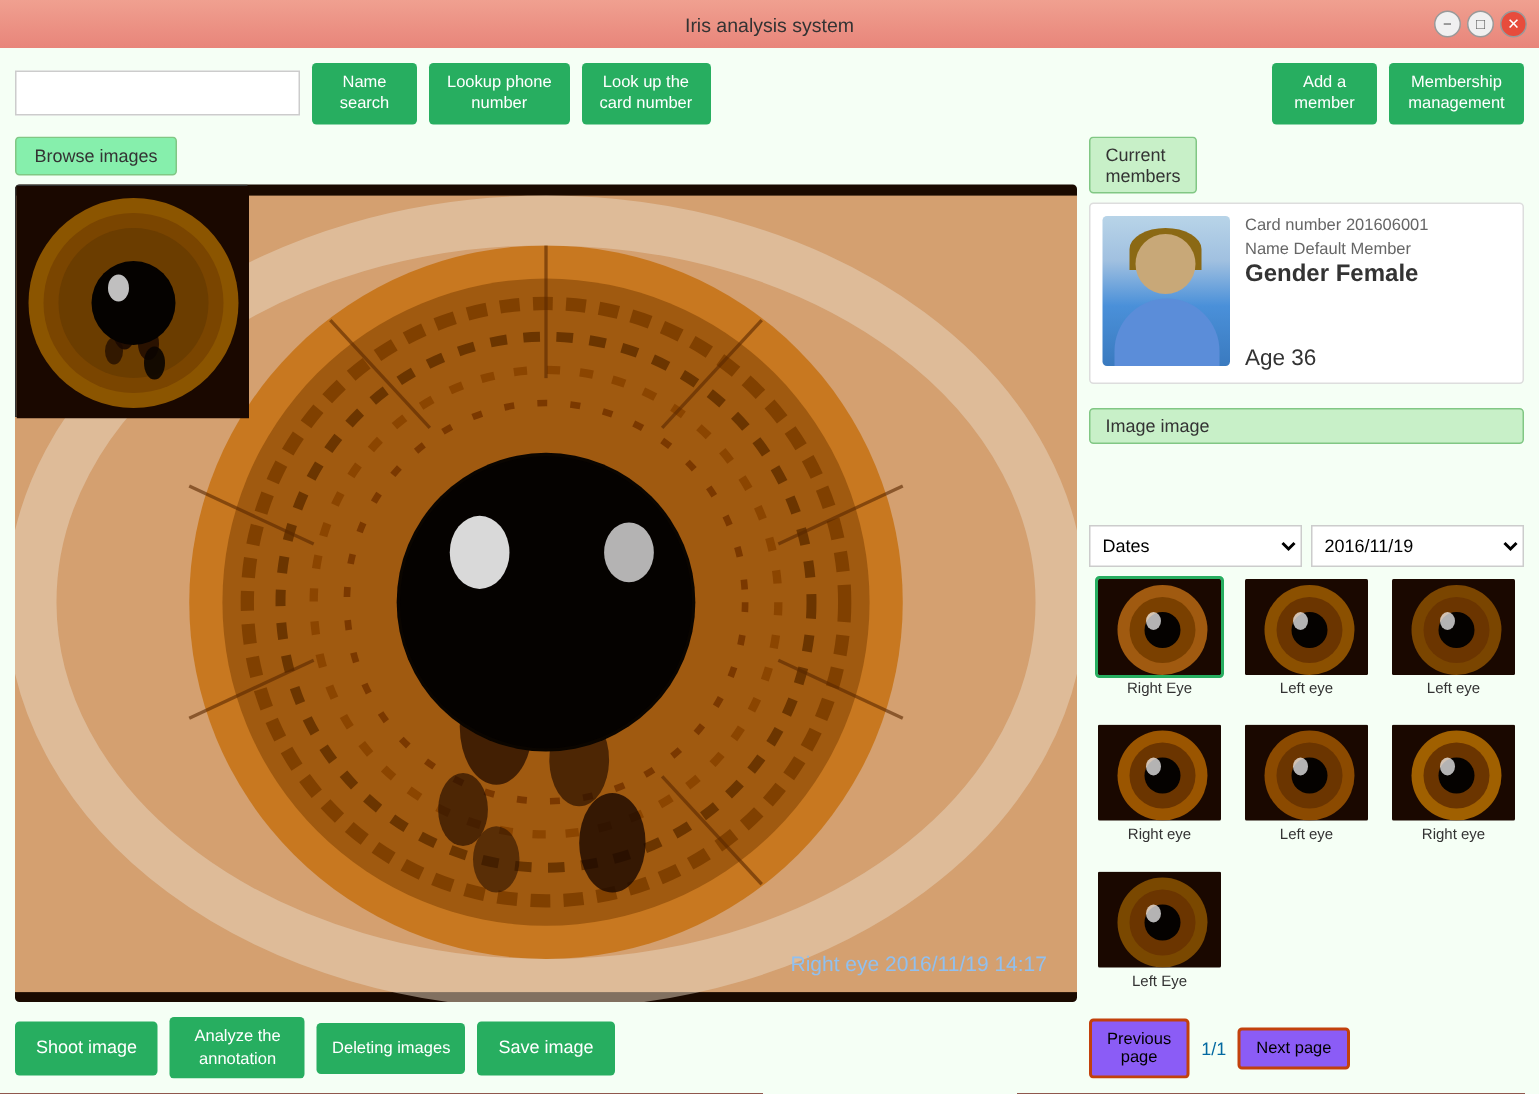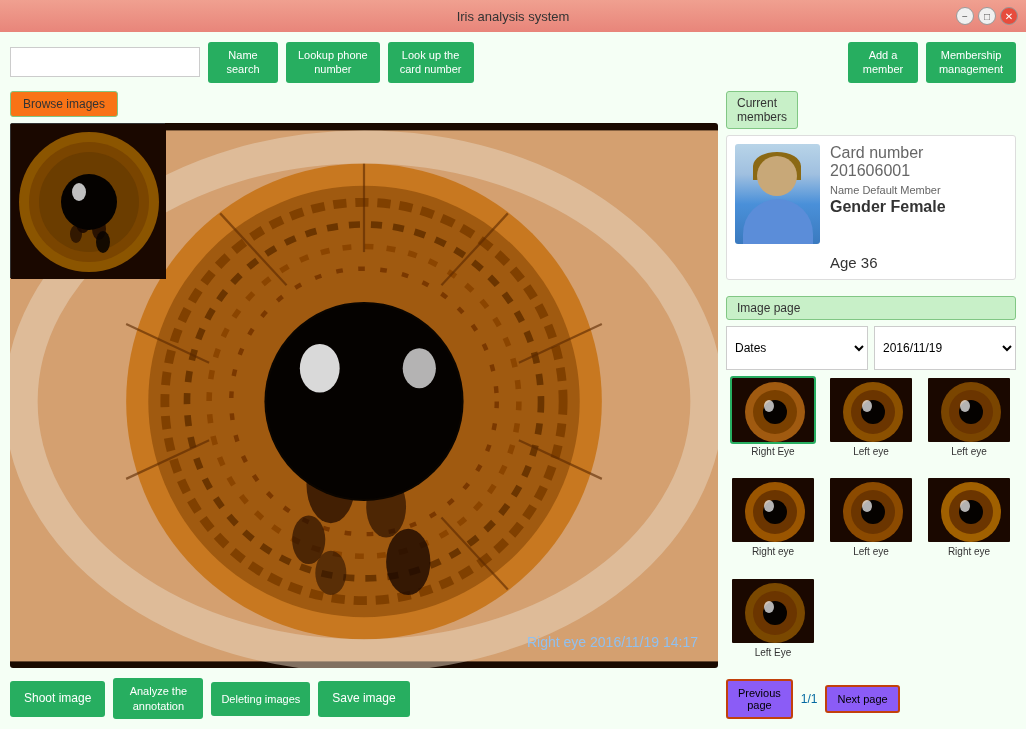--- a/index.html
+++ b/index.html
@@ -90,21 +90,21 @@
       gap: 8px;
       overflow: hidden;
     }
     .left-panel {
       flex: 1;
       display: flex;
       flex-direction: column;
       gap: 6px;
     }
     .browse-btn {
-      background: #f97316;
+      background: #86efac;
       border: 1px solid #81c784;
       padding: 5px 12px;
       font-size: 12px;
       cursor: pointer;
       border-radius: 3px;
       color: #333;
       align-self: flex-start;
     }
     .image-container {
       flex: 1;
@@ -204,21 +204,21 @@
       height: 45px;
       background: #5b8dd9;
       border-radius: 35px 35px 0 0;
     }
     .member-info {
       flex: 1;
       font-size: 12px;
       color: #555;
     }
     .member-info .card-number {
-      font-size: 16px;
+      font-size: 11px;
       color: #666;
       margin-bottom: 4px;
     }
     .member-info .name-label {
       font-size: 11px;
       color: #666;
       margin-bottom: 2px;
     }
     .member-info .gender {
       font-size: 16px;
@@ -245,25 +245,26 @@
       color: #333;
       display: inline-block;
       border-radius: 3px;
     }
     .filter-row {
       display: flex;
       gap: 6px;
     }
     .filter-select {
       flex: 1;
-      height: 44px;
+      height: 28px;
       border: 1px solid #ccc;
       font-size: 12px;
       background: white;
       padding: 0 4px;
+      margin-top: 48px;
     }
     .thumbnail-grid {
       display: grid;
       grid-template-columns: repeat(3, 1fr);
       gap: 4px;
       flex: 1;
     }
     .thumb-item {
       display: flex;
       flex-direction: column;
@@ -431,21 +432,21 @@
             <div class="member-info">
               <div class="card-number">Card number 201606001</div>
               <div class="name-label">Name Default Member</div>
               <div class="gender">Gender Female</div>
               <div class="age">Age 36</div>
             </div>
           </div>
         </div>
 
         <div class="image-list-section">
-          <div class="image-list-label">Image page</div>
+          <div class="image-list-label">Image image</div>
           <div class="filter-row">
             <select class="filter-select"><option>Dates</option></select>
             <select class="filter-select"><option>2016/11/19</option></select>
           </div>
 
           <div class="thumbnail-grid" id="thumb-grid">
           <div class="thumb-item">
                 <div class="thumb-img selected"><svg viewBox="0 0 86 68" width="86" height="68" xmlns="http://www.w3.org/2000/svg">
       <rect width="86" height="68" fill="#1a0800"></rect>
       <circle cx="43" cy="34" r="30" fill="#a05a10"></circle>

